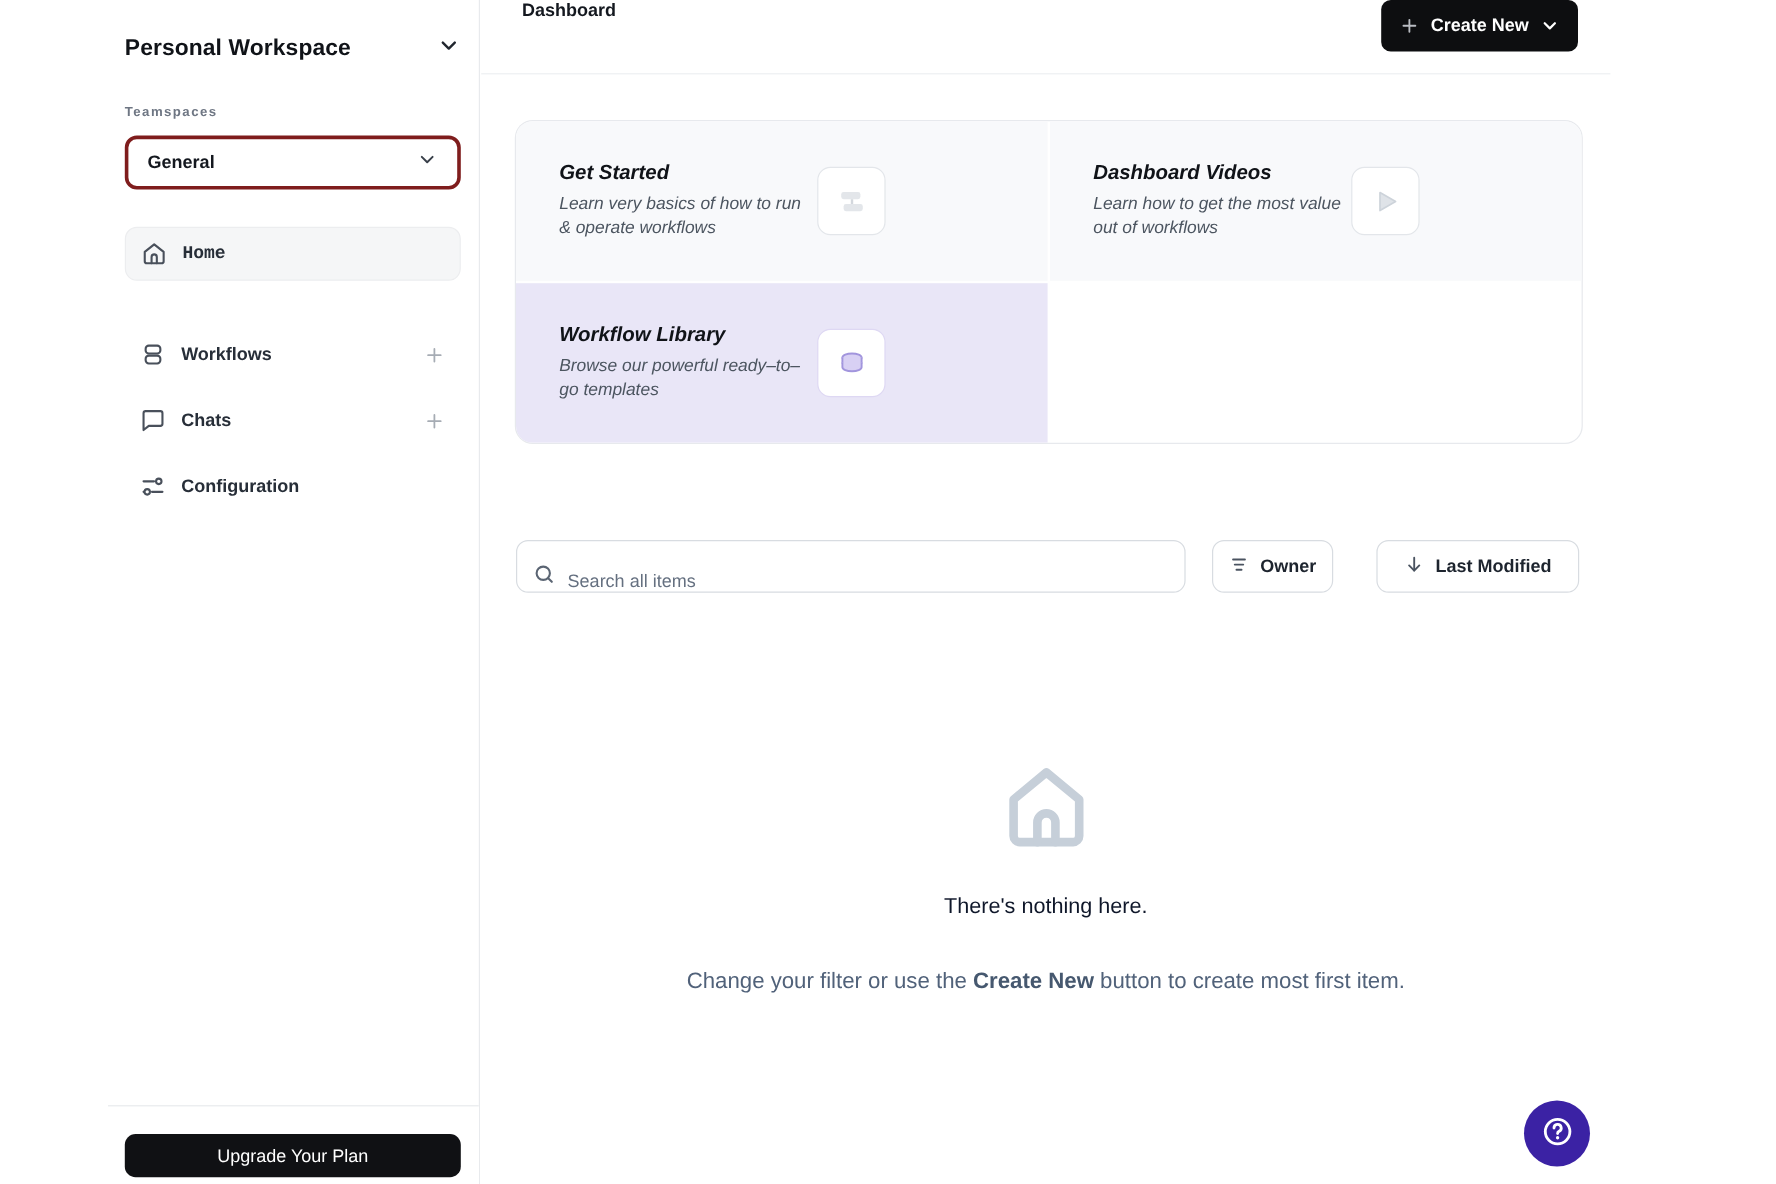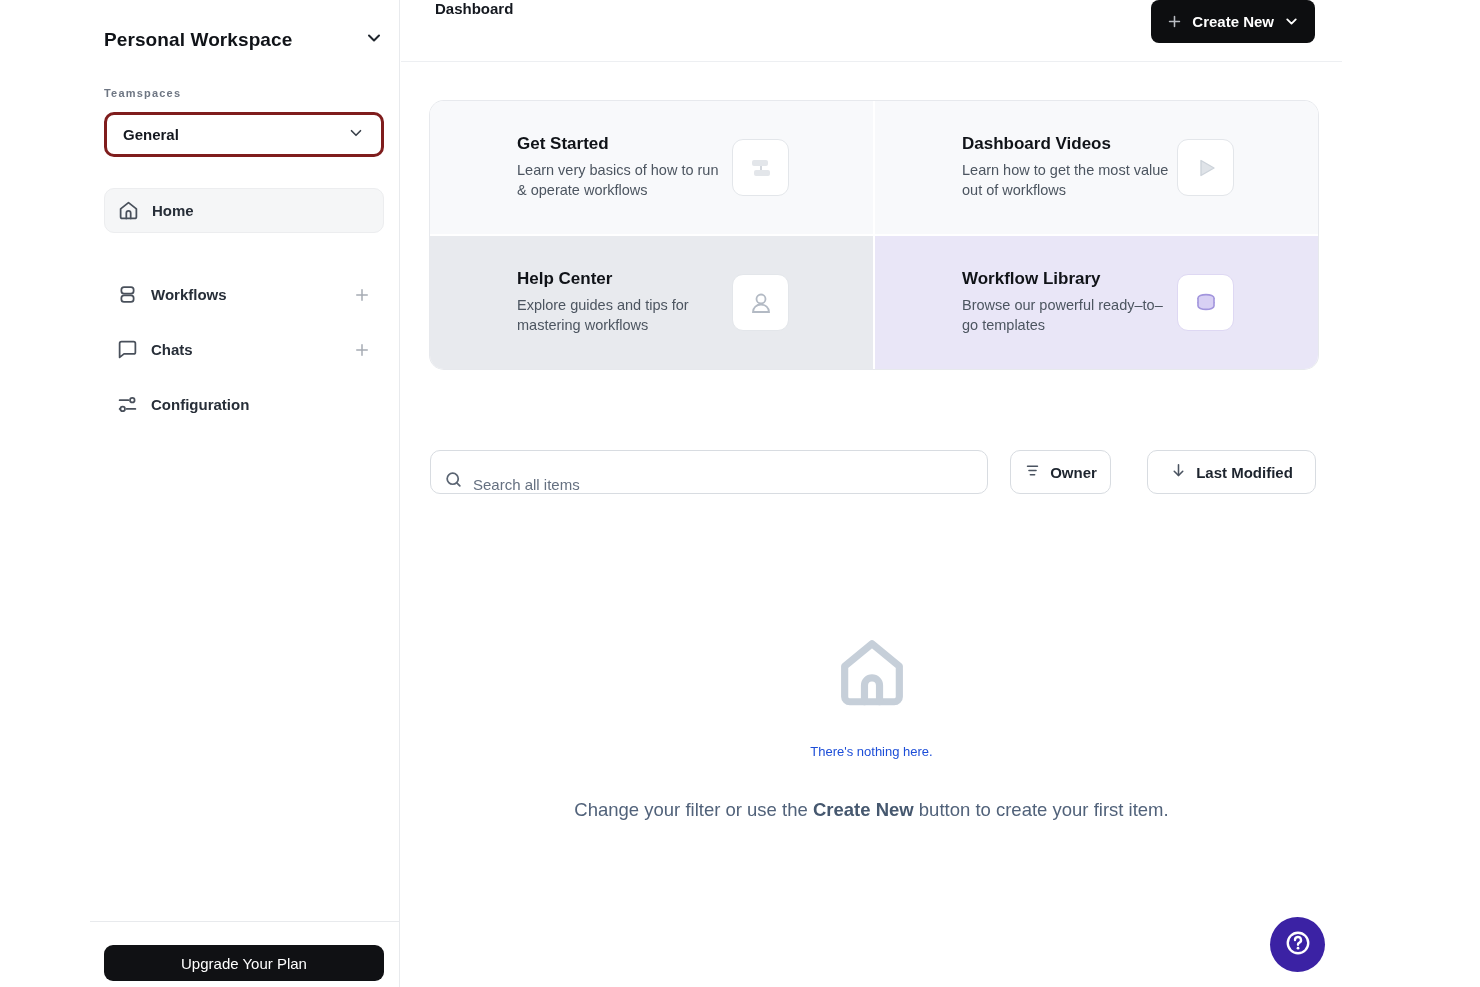--- a/index.html
+++ b/index.html
@@ -11,41 +11,41 @@
   .sidebar { position:absolute; left:90px; top:0; width:310px; height:987px; background:#ffffff; border-right:1px solid #e8eaed; }
   .sb-inner { padding:0 15px 0 14px; }
   .ws-row { margin-top:28px; display:flex; align-items:center; justify-content:space-between; cursor:pointer; }
   .ws-title { font-size:19px; font-weight:bold; color:#101318; letter-spacing:.1px; }
   .ws-row svg { width:20px; height:20px; color:#20262e; }
   .teamspaces-label { margin-top:35px; font-size:11px; font-weight:bold; letter-spacing:1.2px; color:#6e7683; }
   .teamspace-select { margin-top:13px; height:45px; border:3px solid #7f1d1d; border-radius:10px; display:flex; align-items:center; justify-content:space-between; padding:0 16px; cursor:pointer; background:#fff; }
   .teamspace-select .val { font-size:15px; font-weight:bold; color:#14181f; }
   .teamspace-select svg { width:18px; height:18px; color:#39404a; }
   .nav-item { height:45px; border-radius:10px; display:flex; align-items:center; padding:0 13px; cursor:pointer; }
-  .nav-item.active { margin-top:31px; background:#f5f6f7; border:1px solid #ecedef; }
+  .nav-item.active { margin-top:31px; background:#f5f6f7; border:1px solid #ecedef;font-family:Liberation Mono, monospace; }
   .nav-group { margin-top:34px; }
   .nav-group .nav-item { height:55px; }
   .nav-item .nicon { width:21px; height:21px; color:#49505b; flex:0 0 auto; display:flex; }
   .nav-item .nicon svg { width:21px; height:21px; }
   .nav-item .nlabel { margin-left:13px; font-size:15px; font-weight:bold; color:#272e38; flex:1; }
   .nav-item .plus { width:18px; height:18px; color:#a6acb4; }
   .sb-footer { position:absolute; left:0; right:0; bottom:0; border-top:1px solid #e8eaed; padding:23px 15px 6px 14px; background:#fff; }
   .upgrade-btn { width:100%; height:36px; background:#101114; color:#ffffff; font-size:15px; font-weight:normal; border:none; border-radius:9px; cursor:pointer; font-family:inherit; }
 
   
   .main-header { position:absolute; left:401px; top:0; width:941px; height:62px; border-bottom:1px solid #edeff2; display:flex; align-items:flex-start; justify-content:space-between; padding:0 27px 0 34px; background:#fff; }
   .page-title { font-size:15px; font-weight:bold; color:#14181f; }
   .create-btn { height:43px; background:#0d0e10; border:none; border-radius:8px; color:#fff; display:flex; align-items:center; gap:9px; padding:0 15px; cursor:pointer; font-family:inherit; }
   .create-btn .plus { width:17px; height:17px; color:#b9bcc2; }
   .create-btn .lbl { font-size:15px; font-weight:bold; color:#fff; }
   .create-btn .chev { width:17px; height:17px; color:#fff; }
 
   
   .cards-grid { position:absolute; left:430px; top:101px; width:888px; height:268px; display:grid; grid-template-columns:1fr 1fr; grid-template-rows:1fr 1fr; gap:2px; background:#ffffff; border-radius:14px; box-shadow:0 0 0 1px #e7e9ed; overflow:hidden; }
-  .qcard { display:flex; align-items:center; justify-content:center; padding:0 33px 0 36px; cursor:pointer; }
+  .qcard { display:flex; align-items:center; justify-content:flex-start; padding:0 33px 0 36px; cursor:pointer;font-style:italic; }
   .qcard.c0, .qcard.c1 { background:#f8f9fb; }
   .qcard.c2 { background:#e8eaee; }
   .qcard.c3 { background:#e9e6f7; }
   .qcard .ctext { width:215px; }
   .qcard .ctitle { font-size:17px; font-weight:bold; color:#101318; margin-bottom:7px; }
   .qcard .cdesc { font-size:14.5px; line-height:1.35; color:#4c5560; }
   .icon-box { width:57px; height:57px; border-radius:11px; background:#ffffff; border:1px solid #e3e6ea; display:flex; align-items:center; justify-content:center; flex:0 0 auto; }
   .qcard.c3 .icon-box { border-color:#ded8f3; }
   .icon-box svg { width:32px; height:32px; }
 
@@ -57,21 +57,21 @@
   .pill-btn { position:absolute; top:450px; height:44px; border:1px solid #d8dce1; border-radius:10px; background:#fff; display:flex; align-items:center; justify-content:center; gap:9px; cursor:pointer; font-family:inherit; }
   .pill-btn svg { width:17px; height:17px; color:#4a5360; }
   .pill-btn .plbl { font-size:15px; font-weight:bold; color:#1d242e; }
   .owner-btn { left:1010px; width:101px; }
   .sort-btn { left:1147px; width:169px; }
 
   
   .empty { position:absolute; left:401px; top:0; width:941px; text-align:center; }
   .empty .house { margin-top:630px; }
   .empty .house svg { width:82px; height:82px; color:#c6cfd9; }
-  .empty-title { margin-top:28px; font-size:13px; color:#1d4ed8; }
+  .empty-title { margin-top:28px; font-size:18px; color:#0f172a; }
   .empty-hint { margin-top:40px; font-size:18.5px; color:#51627a; }
   .empty-hint b { color:#46586f; }
 
   
   .help-fab { position:absolute; left:1270px; top:917px; width:55px; height:55px; border-radius:50%; background:#3b22a4; border:none; cursor:pointer; display:flex; align-items:center; justify-content:center; }
   .help-fab svg { width:30px; height:30px; }
 </style>
 </head>
 <body>
 
@@ -197,32 +197,20 @@
         <div class="ctitle">Dashboard Videos</div>
         <div class="cdesc">Learn how to get the most value out of workflows</div>
       </div>
       <div class="icon-box">
         <svg viewBox="0 0 32 32">
             <path d="M11 8.5v15l13-7.5z" fill="#dfe3e8" stroke="#cdd3da" stroke-width="1.4" stroke-linejoin="round"></path>
           </svg>
       </div>
     </div>
 
-    <div class="qcard c2">
-      <div class="ctext">
-        <div class="ctitle">Help Center</div>
-        <div class="cdesc">Explore guides and tips for mastering workflows</div>
-      </div>
-      <div class="icon-box">
-        <svg viewBox="0 0 32 32" fill="none" stroke="#b3bac4" stroke-width="1.8">
-            <circle cx="16" cy="12" r="4.5"></circle>
-            <path d="M8 25c0-4.4 3.6-7.5 8-7.5s8 3.1 8 7.5z"></path>
-          </svg>
-      </div>
-    </div>
 
     <div class="qcard c3">
       <div class="ctext">
         <div class="ctitle">Workflow Library</div>
         <div class="cdesc">Browse our powerful ready–to–go templates</div>
       </div>
       <div class="icon-box">
         <svg viewBox="0 0 32 32" fill="none" stroke="#a august">
             <g stroke="#a295dd" stroke-width="1.6" fill="#d8d0f4">
               <ellipse cx="16" cy="11" rx="8" ry="3.4"></ellipse>
@@ -264,21 +252,21 @@
   </button>
 
   <div class="empty">
     <div class="house">
       <svg viewBox="0 0 24 24" fill="none" stroke="currentColor" stroke-width="2.1" stroke-linecap="round" stroke-linejoin="round">
           <path d="M4 10.6 12 4l8 6.6v8.9a1.5 1.5 0 0 1-1.5 1.5h-13A1.5 1.5 0 0 1 4 19.5z"></path>
           <path d="M9.8 21v-4.8a2.2 2.2 0 0 1 4.4 0V21"></path>
         </svg>
     </div>
     <div class="empty-title">There's nothing here.</div>
-    <div class="empty-hint"><span>Change your filter or use the </span><b>Create New</b><span> button to create your first item.</span></div>
+    <div class="empty-hint"><span>Change your filter or use the </span><b>Create New</b><span> button to create most first item.</span></div>
   </div>
 
   <button class="help-fab">
     <span>
       <svg viewBox="0 0 24 24" fill="none">
           <circle cx="12" cy="12" r="8.2" stroke="#ffffff" stroke-width="1.9"></circle>
           <path d="M9.6 9.6a2.4 2.4 0 1 1 3.3 2.23c-.7.28-.9.77-.9 1.47" stroke="#ffffff" stroke-width="1.9" stroke-linecap="round"></path>
           <circle cx="12" cy="16.1" r="1.1" fill="#ffffff"></circle>
         </svg>
     </span>

